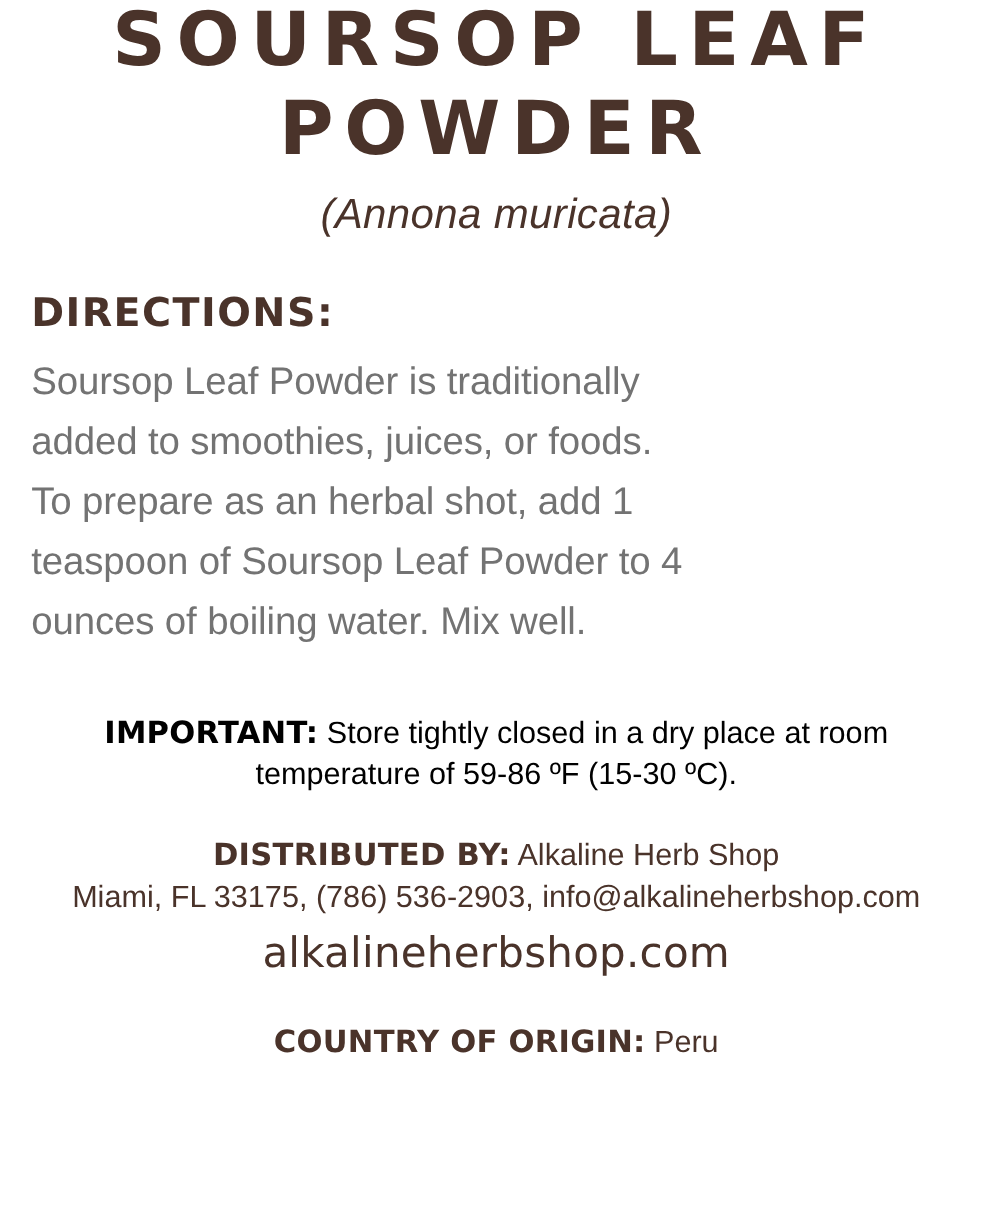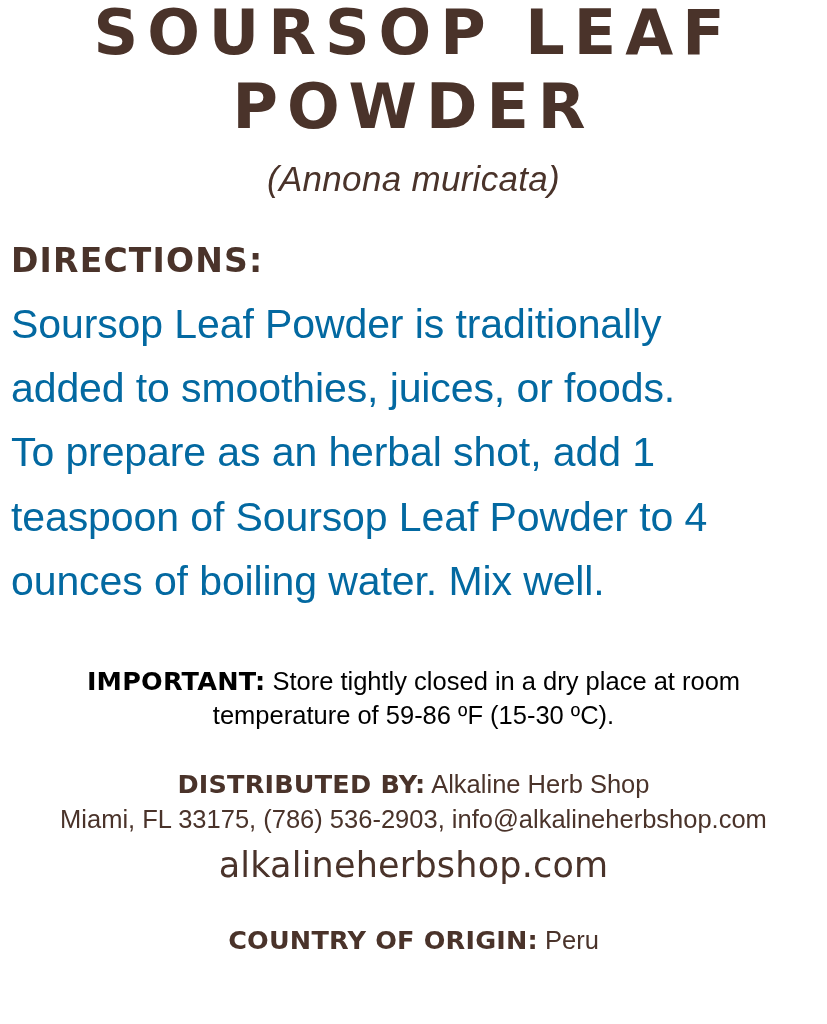--- a/index.html
+++ b/index.html
@@ -11,21 +11,21 @@
     height: 1024px;
     background: #ffffff;
     font-family: "Liberation Sans", sans-serif;
     color: #4a332a;
     overflow: hidden;
   }
   .label {
     width: 827px;
     height: 1024px;
     box-sizing: border-box;
-    padding: 0 11px;
+    padding: 0 26px;
     display: flex;
     flex-direction: column;
     align-items: center;
   }
 
   
   .title-block {
     width: 100%;
     text-align: center;
     margin-top: 2px;
@@ -61,23 +61,23 @@
   }
   .directions-heading {
     font-family: "DejaVu Sans", sans-serif;
     font-weight: 700;
     font-size: 33px;
     letter-spacing: 1.2px;
     color: #4a332a;
   }
   .directions-body {
     margin-top: 12px;
-    font-size: 41px;
+    font-size: 32px;
     line-height: 1.57;
-    color: #0369a1;
+    color: #737373;
     letter-spacing: -0.1px;
   }
   .directions-body .ln {
     display: block;
     white-space: nowrap;
   }
 
   
   .important-block {
     width: 100%;

